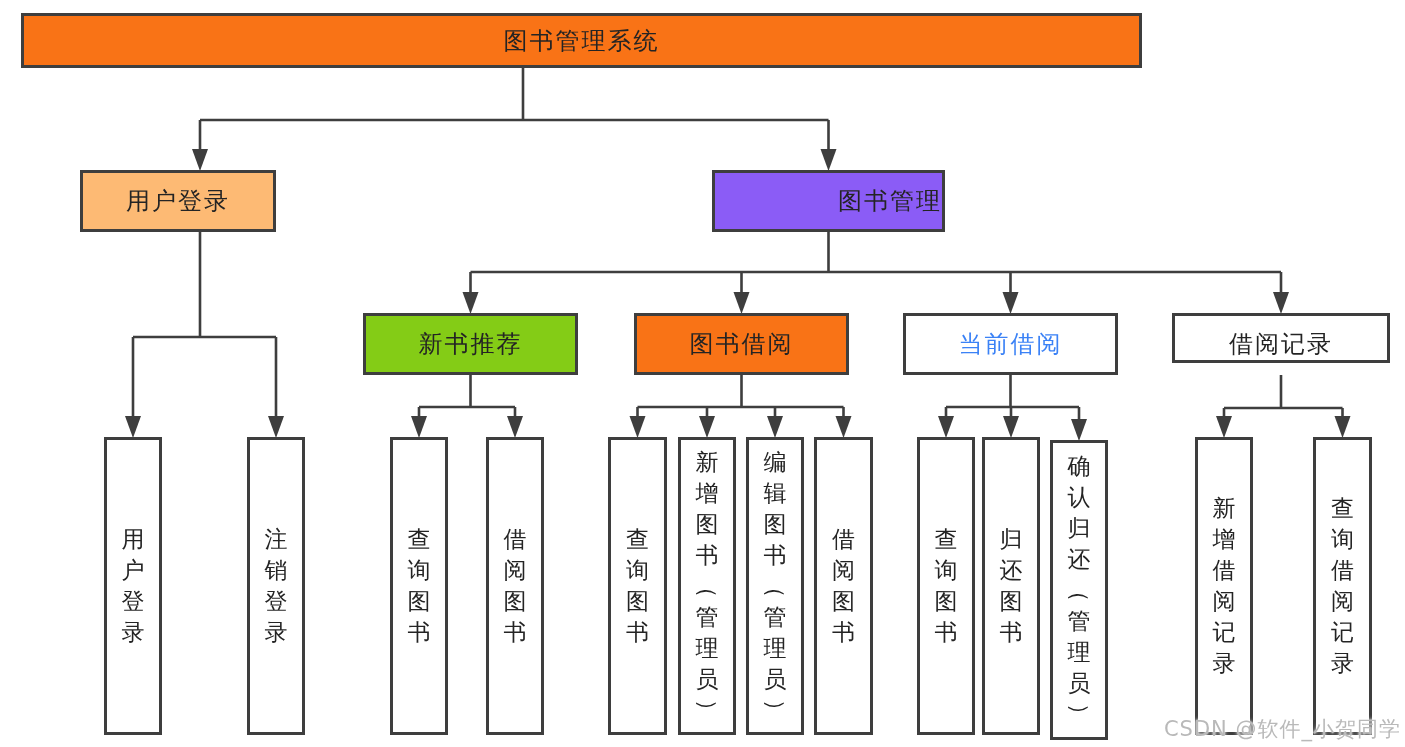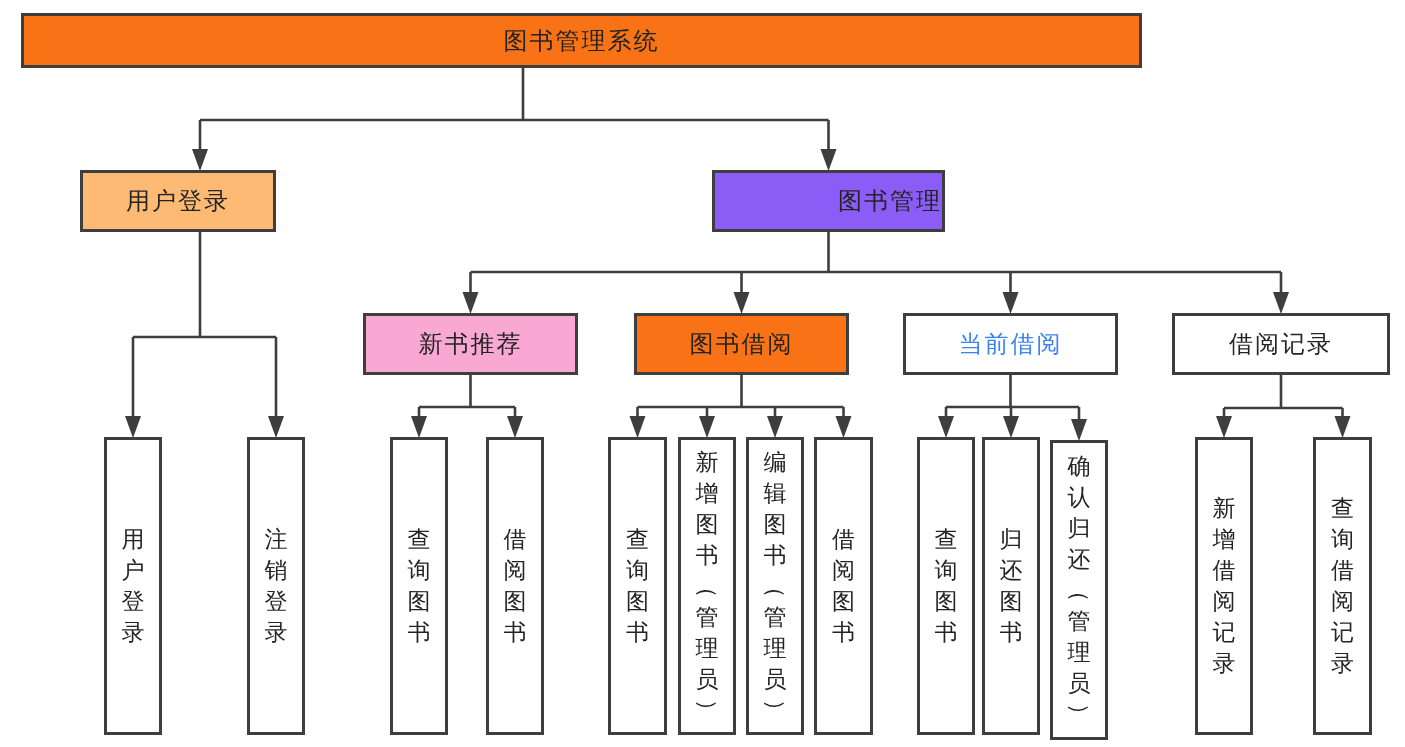--- a/index.html
+++ b/index.html
@@ -65,30 +65,30 @@
   <div id="nodes-layer">
       <div class="node horiz" style="left: 21px; top: 13px; width: 1121px; height: 55px; border-color: rgb(62, 62, 62); background: #f97316; color: rgb(36, 36, 36);">
         <span>图书管理系统</span>
       </div>
       <div class="node horiz" style="left: 80px; top: 170px; width: 196px; height: 62px; border-color: rgb(62, 62, 62); background: #fdba74; color: rgb(36, 36, 36);">
         <span>用户登录</span>
       </div>
       <div class="node horiz" style="left: 712px; top: 170px; width: 233px; height: 62px; border-color: rgb(62, 62, 62); background: #8b5cf6; color: rgb(36, 36, 36); justify-content: flex-end;">
         <span>图书管理</span>
       </div>
-      <div class="node horiz" style="left: 363px; top: 313px; width: 215px; height: 62px; border-color: rgb(62, 62, 62); background: #f9a8d4; color: rgb(36, 36, 36);">
+      <div class="node horiz" style="left: 363px; top: 313px; width: 215px; height: 62px; border-color: rgb(62, 62, 62); background: #84cc16; color: rgb(36, 36, 36);">
         <span>新书推荐</span>
       </div>
       <div class="node horiz" style="left: 634px; top: 313px; width: 215px; height: 62px; border-color: rgb(62, 62, 62); background: #f97316; color: rgb(36, 36, 36);">
         <span>图书借阅</span>
       </div>
       <div class="node horiz" style="left: 903px; top: 313px; width: 215px; height: 62px; border-color: rgb(62, 62, 62); background: rgb(255, 255, 255); color: #3b82f6;">
         <span>当前借阅</span>
       </div>
-      <div class="node horiz" style="left: 1172px; top: 313px; width: 218px; height: 62px; border-color: rgb(62, 62, 62); background: rgb(255, 255, 255); color: rgb(36, 36, 36);">
+      <div class="node horiz" style="left: 1172px; top: 313px; width: 218px; height: 50px; border-color: rgb(62, 62, 62); background: rgb(255, 255, 255); color: rgb(36, 36, 36); align-items: flex-end;">
         <span>借阅记录</span>
       </div>
       <div class="node vert" style="left: 104px; top: 437px; width: 58px; height: 298px; border-color: rgb(62, 62, 62); background: rgb(255, 255, 255); color: rgb(36, 36, 36);">
         <span class="vchar">用</span>
         <span class="vchar">户</span>
         <span class="vchar">登</span>
         <span class="vchar">录</span>
       </div>
       <div class="node vert" style="left: 247px; top: 437px; width: 58px; height: 298px; border-color: rgb(62, 62, 62); background: rgb(255, 255, 255); color: rgb(36, 36, 36);">
         <span class="vchar">注</span>
@@ -175,13 +175,14 @@
       </div>
       <div class="node vert" style="left: 1313px; top: 437px; width: 59px; height: 298px; border-color: rgb(62, 62, 62); background: rgb(255, 255, 255); color: rgb(36, 36, 36);">
         <span class="vchar">查</span>
         <span class="vchar">询</span>
         <span class="vchar">借</span>
         <span class="vchar">阅</span>
         <span class="vchar">记</span>
         <span class="vchar">录</span>
       </div>
     </div>
+  <div class="watermark">CSDN @软件_小贺同学</div>
 </div>
 
 </body></html>

